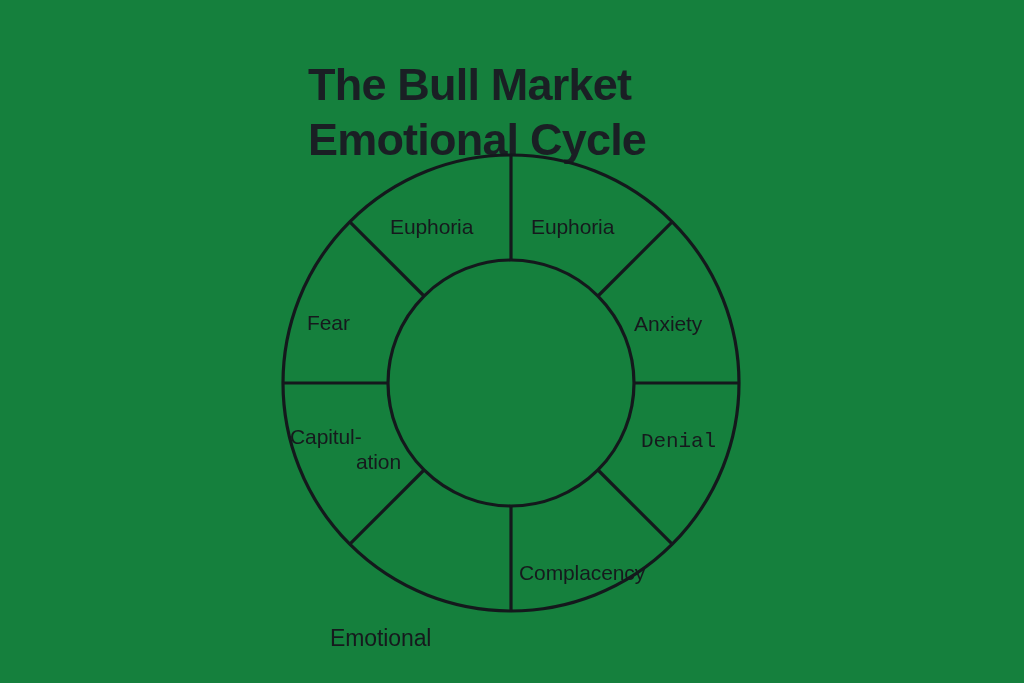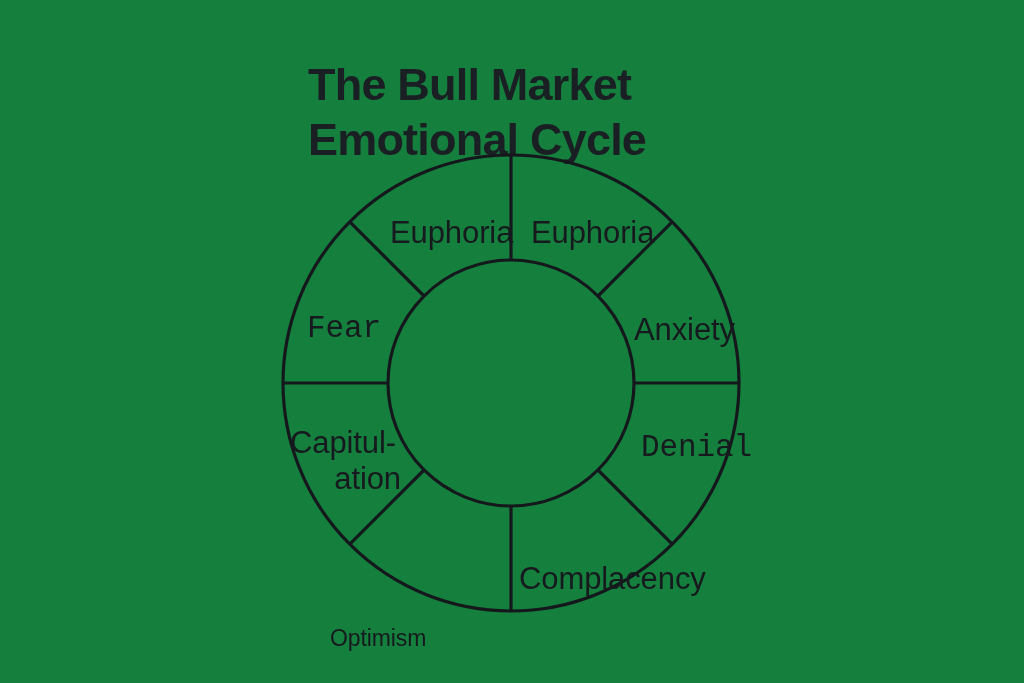--- a/index.html
+++ b/index.html
@@ -52,38 +52,38 @@
   }
   #wheel .divider {
     stroke: #14181C;
     stroke-width: 3.2;
     stroke-linecap: butt;
   }
 
   
   .seg-label {
     position: absolute;
-    font-size: 31px;
+    font-size: 21px;
     font-weight: 400;
     color: #16191D;
     line-height: 1.17;
     white-space: nowrap;
     letter-spacing: -0.1px;
   }
 
   
   .lbl-euphoria-left   { left: 390px; top: 215px; }
   .lbl-euphoria-right  { left: 531px; top: 215px; }
   .lbl-anxiety         { left: 634px; top: 312px; }
   .lbl-denial          { left: 641px; top: 430px; font-family: Liberation Mono, monospace; }
   .lbl-complacency     { left: 519px; top: 561px; }
   .lbl-excitement      { left: 373px; top: 535px; }
   .lbl-capitulation    { left: 290px; top: 425px; text-align: left; width: 125px; }
   .lbl-capitulation .l2 { display: block; text-align: right; padding-right: 14px; }
-  .lbl-fear            { left: 307px; top: 311px; font-family: Liberation Mono, monospace; }
+  .lbl-fear            { left: 307px; top: 311px; }
 
   
   .outside-label {
     position: absolute;
     left: 330px;
     top: 625px;
     font-size: 23px;
     font-weight: 400;
     color: #16191D;
     letter-spacing: -0.1px;
@@ -132,15 +132,15 @@
   <div class="seg-label lbl-complacency">Complacency</div>
 
 
   <div class="seg-label lbl-capitulation">
     <span class="l1">Capitul-</span>
     <span class="l2">ation</span>
   </div>
 
   <div class="seg-label lbl-fear">Fear</div>
 
-  <div class="outside-label">Optimism</div>
+  <div class="outside-label">Emotional</div>
 
 </div>
 
 </body></html>

